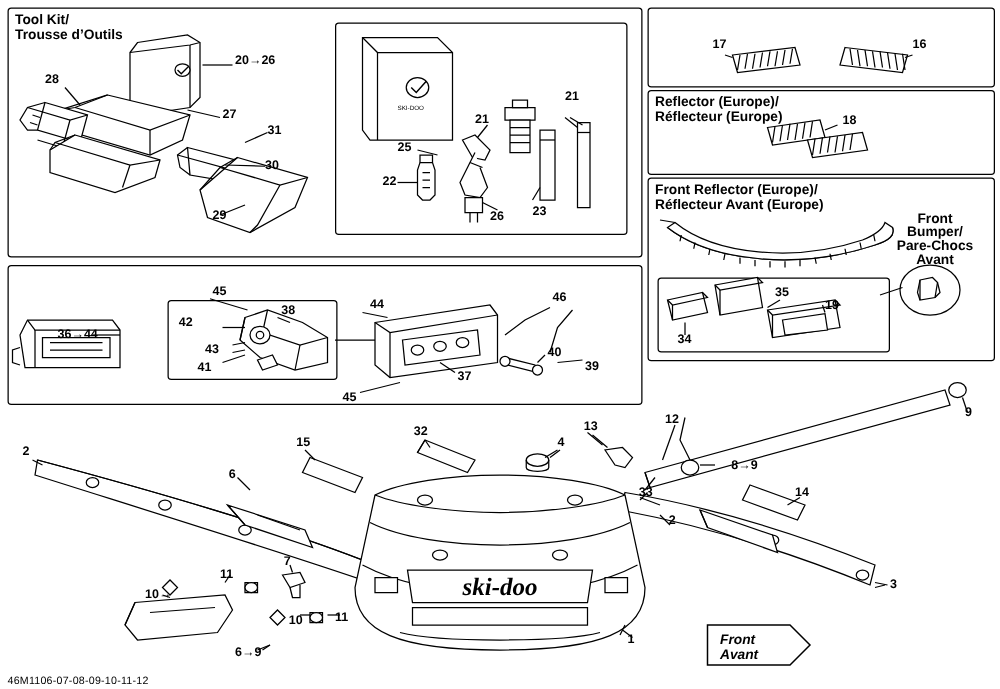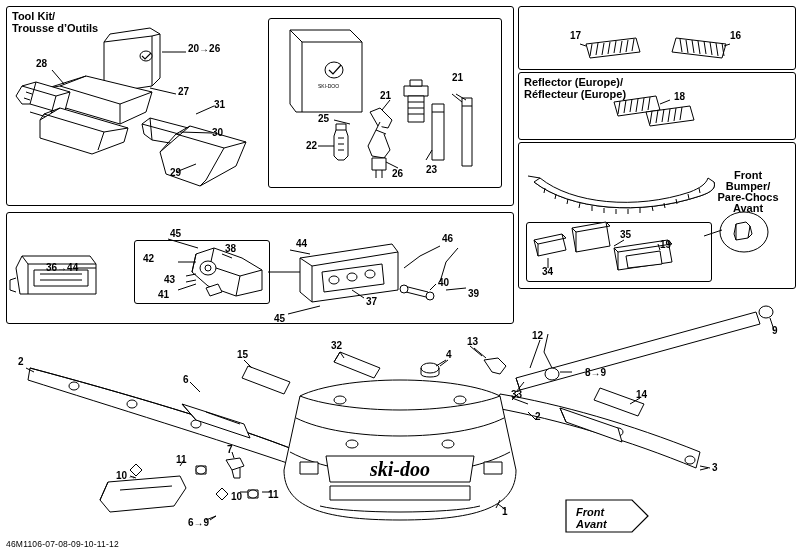--- a/index.html
+++ b/index.html
@@ -33,20 +33,22 @@
   <div class="box" style="left:518px;top:142px;width:276px;height:145px;"></div>
   <div class="box" style="left:526px;top:222px;width:184px;height:58px;"></div>
 
   <div class="box" style="left:6px;top:212px;width:506px;height:110px;"></div>
   <div class="box" style="left:134px;top:240px;width:134px;height:62px;"></div>
 
   <div class="title" style="left:12px;top:10px;">Tool Kit/
 Trousse d’Outils</div>
   <div class="title" style="left:524px;top:76px;">Reflector (Europe)/
 Réflecteur (Europe)</div>
+  <div class="title" style="left:524px;top:146px;">Front Reflector (Europe)/
+Réflecteur Avant (Europe)</div>
 
   <div class="fb" style="left:706px;top:170px;width:84px;">Front
 Bumper/
 Pare-Chocs
 Avant</div>
 
   <svg class="lines" width="800" height="551" viewBox="0 0 800 551">
     <g fill="none" stroke="#000" stroke-width="1">
 
       <g>

